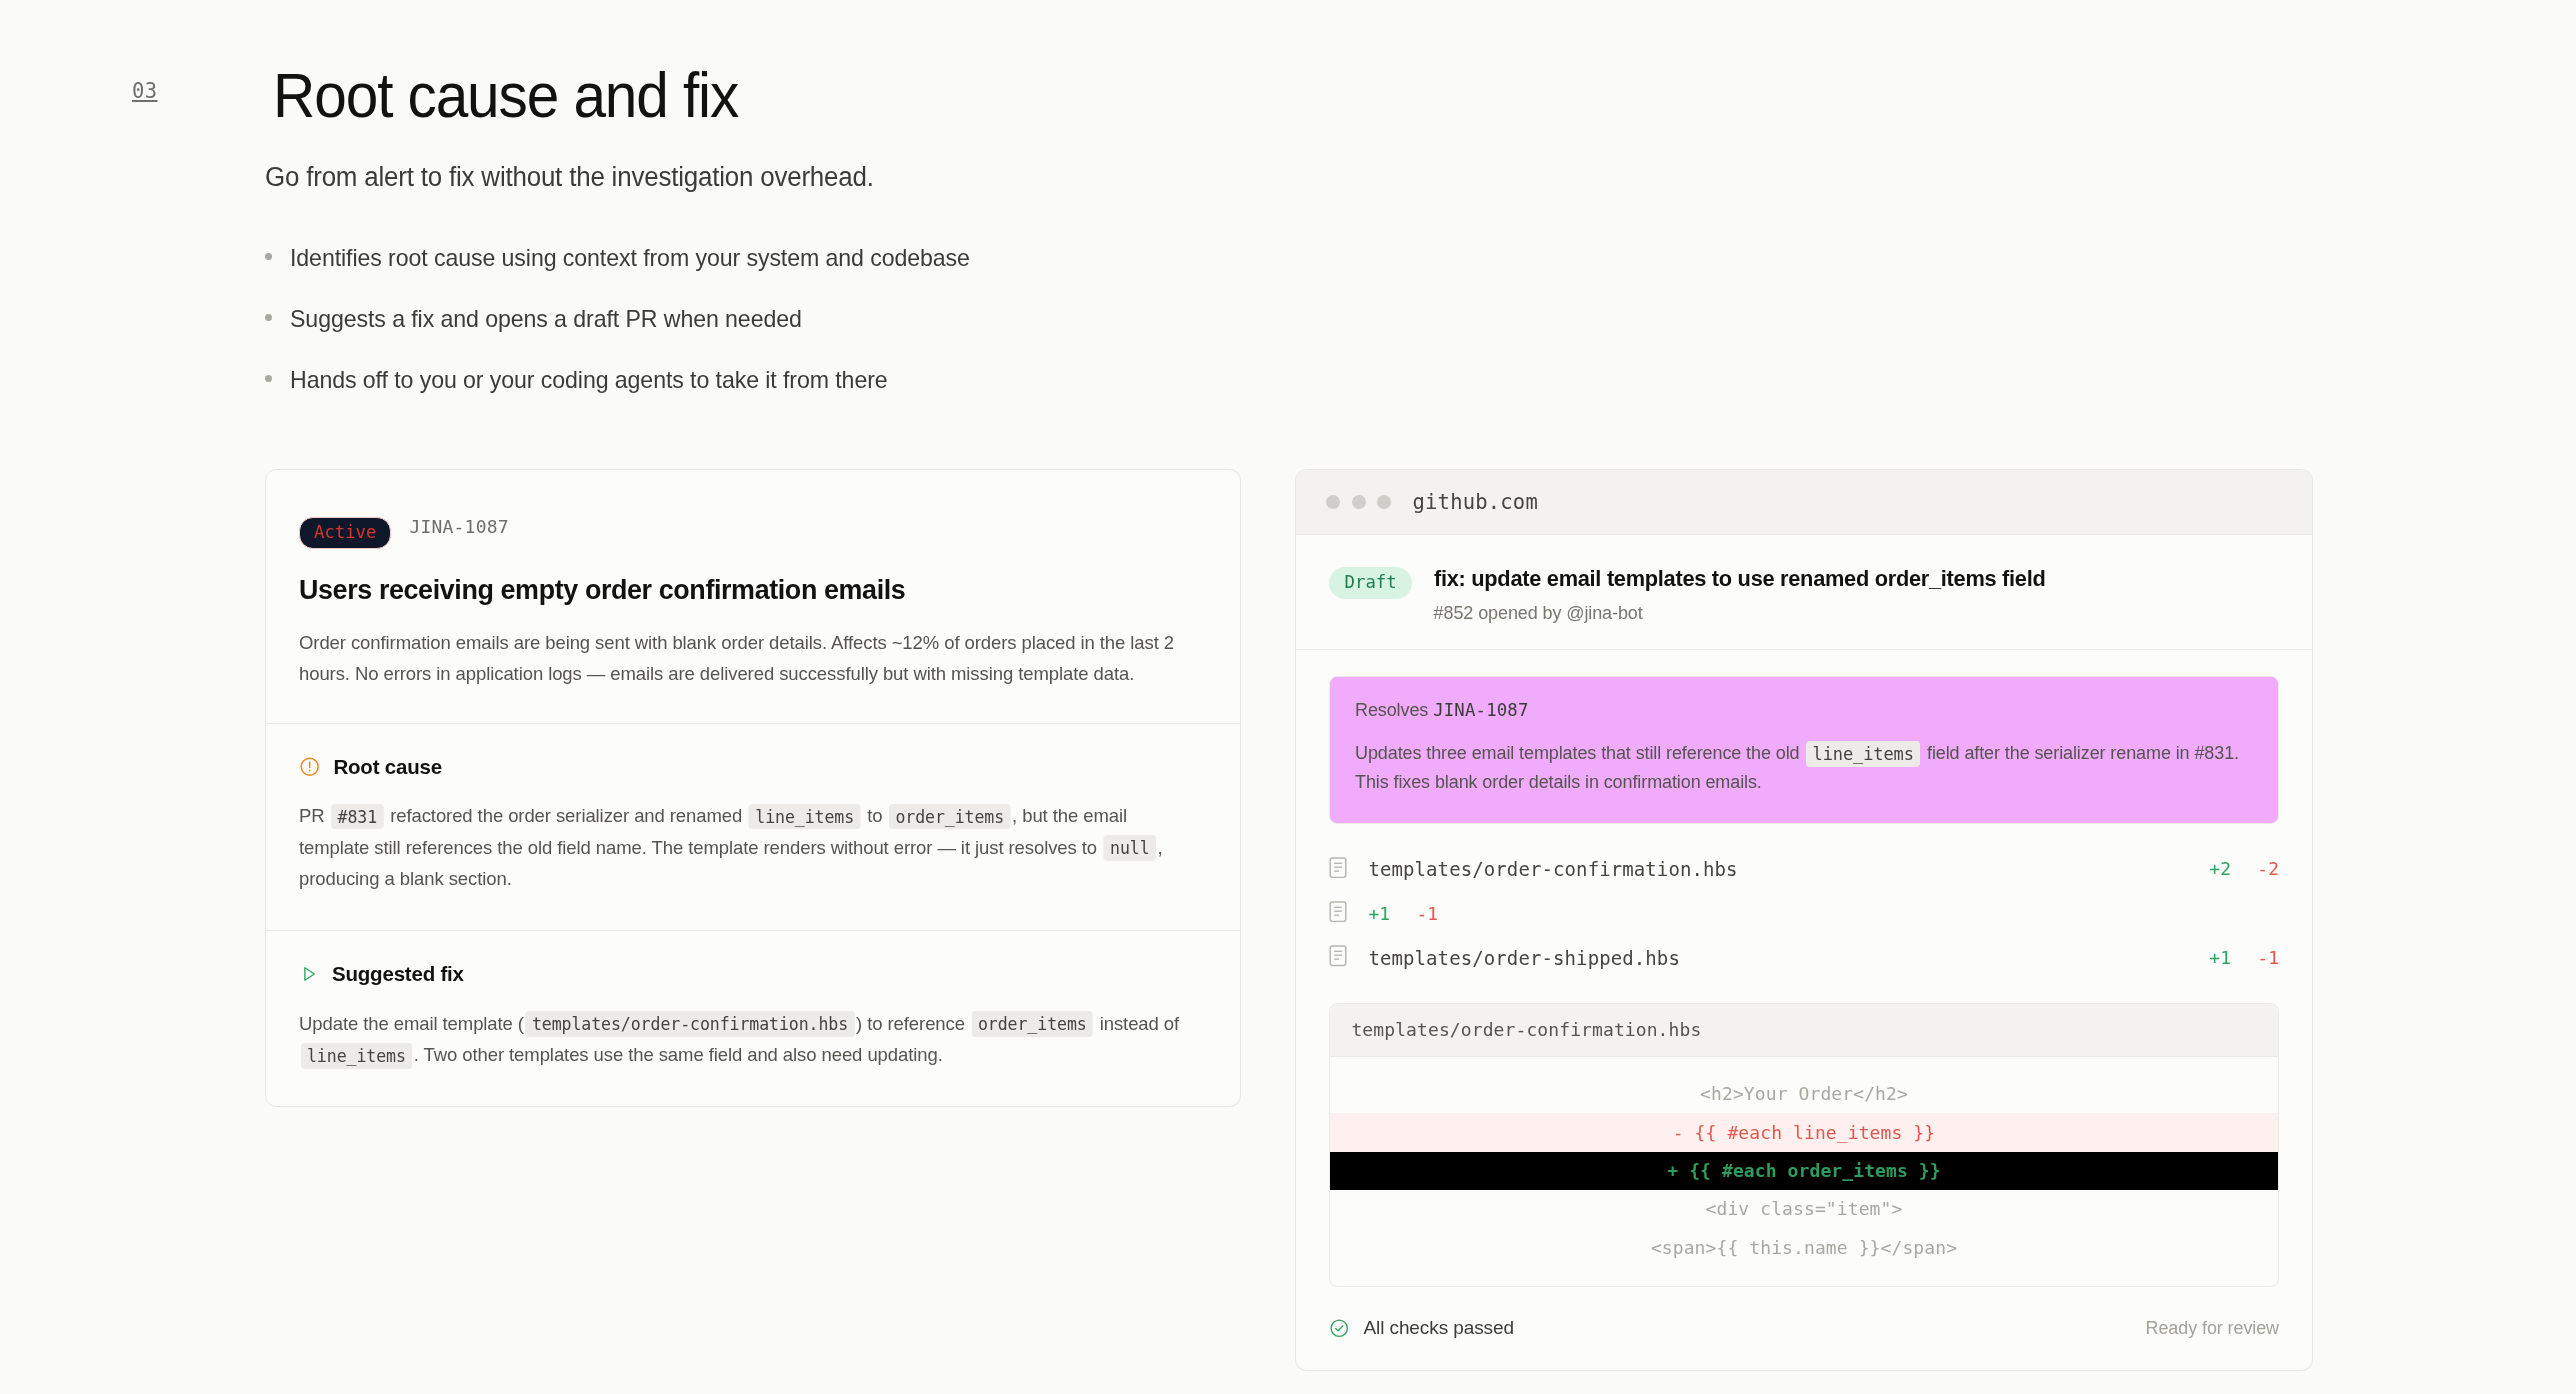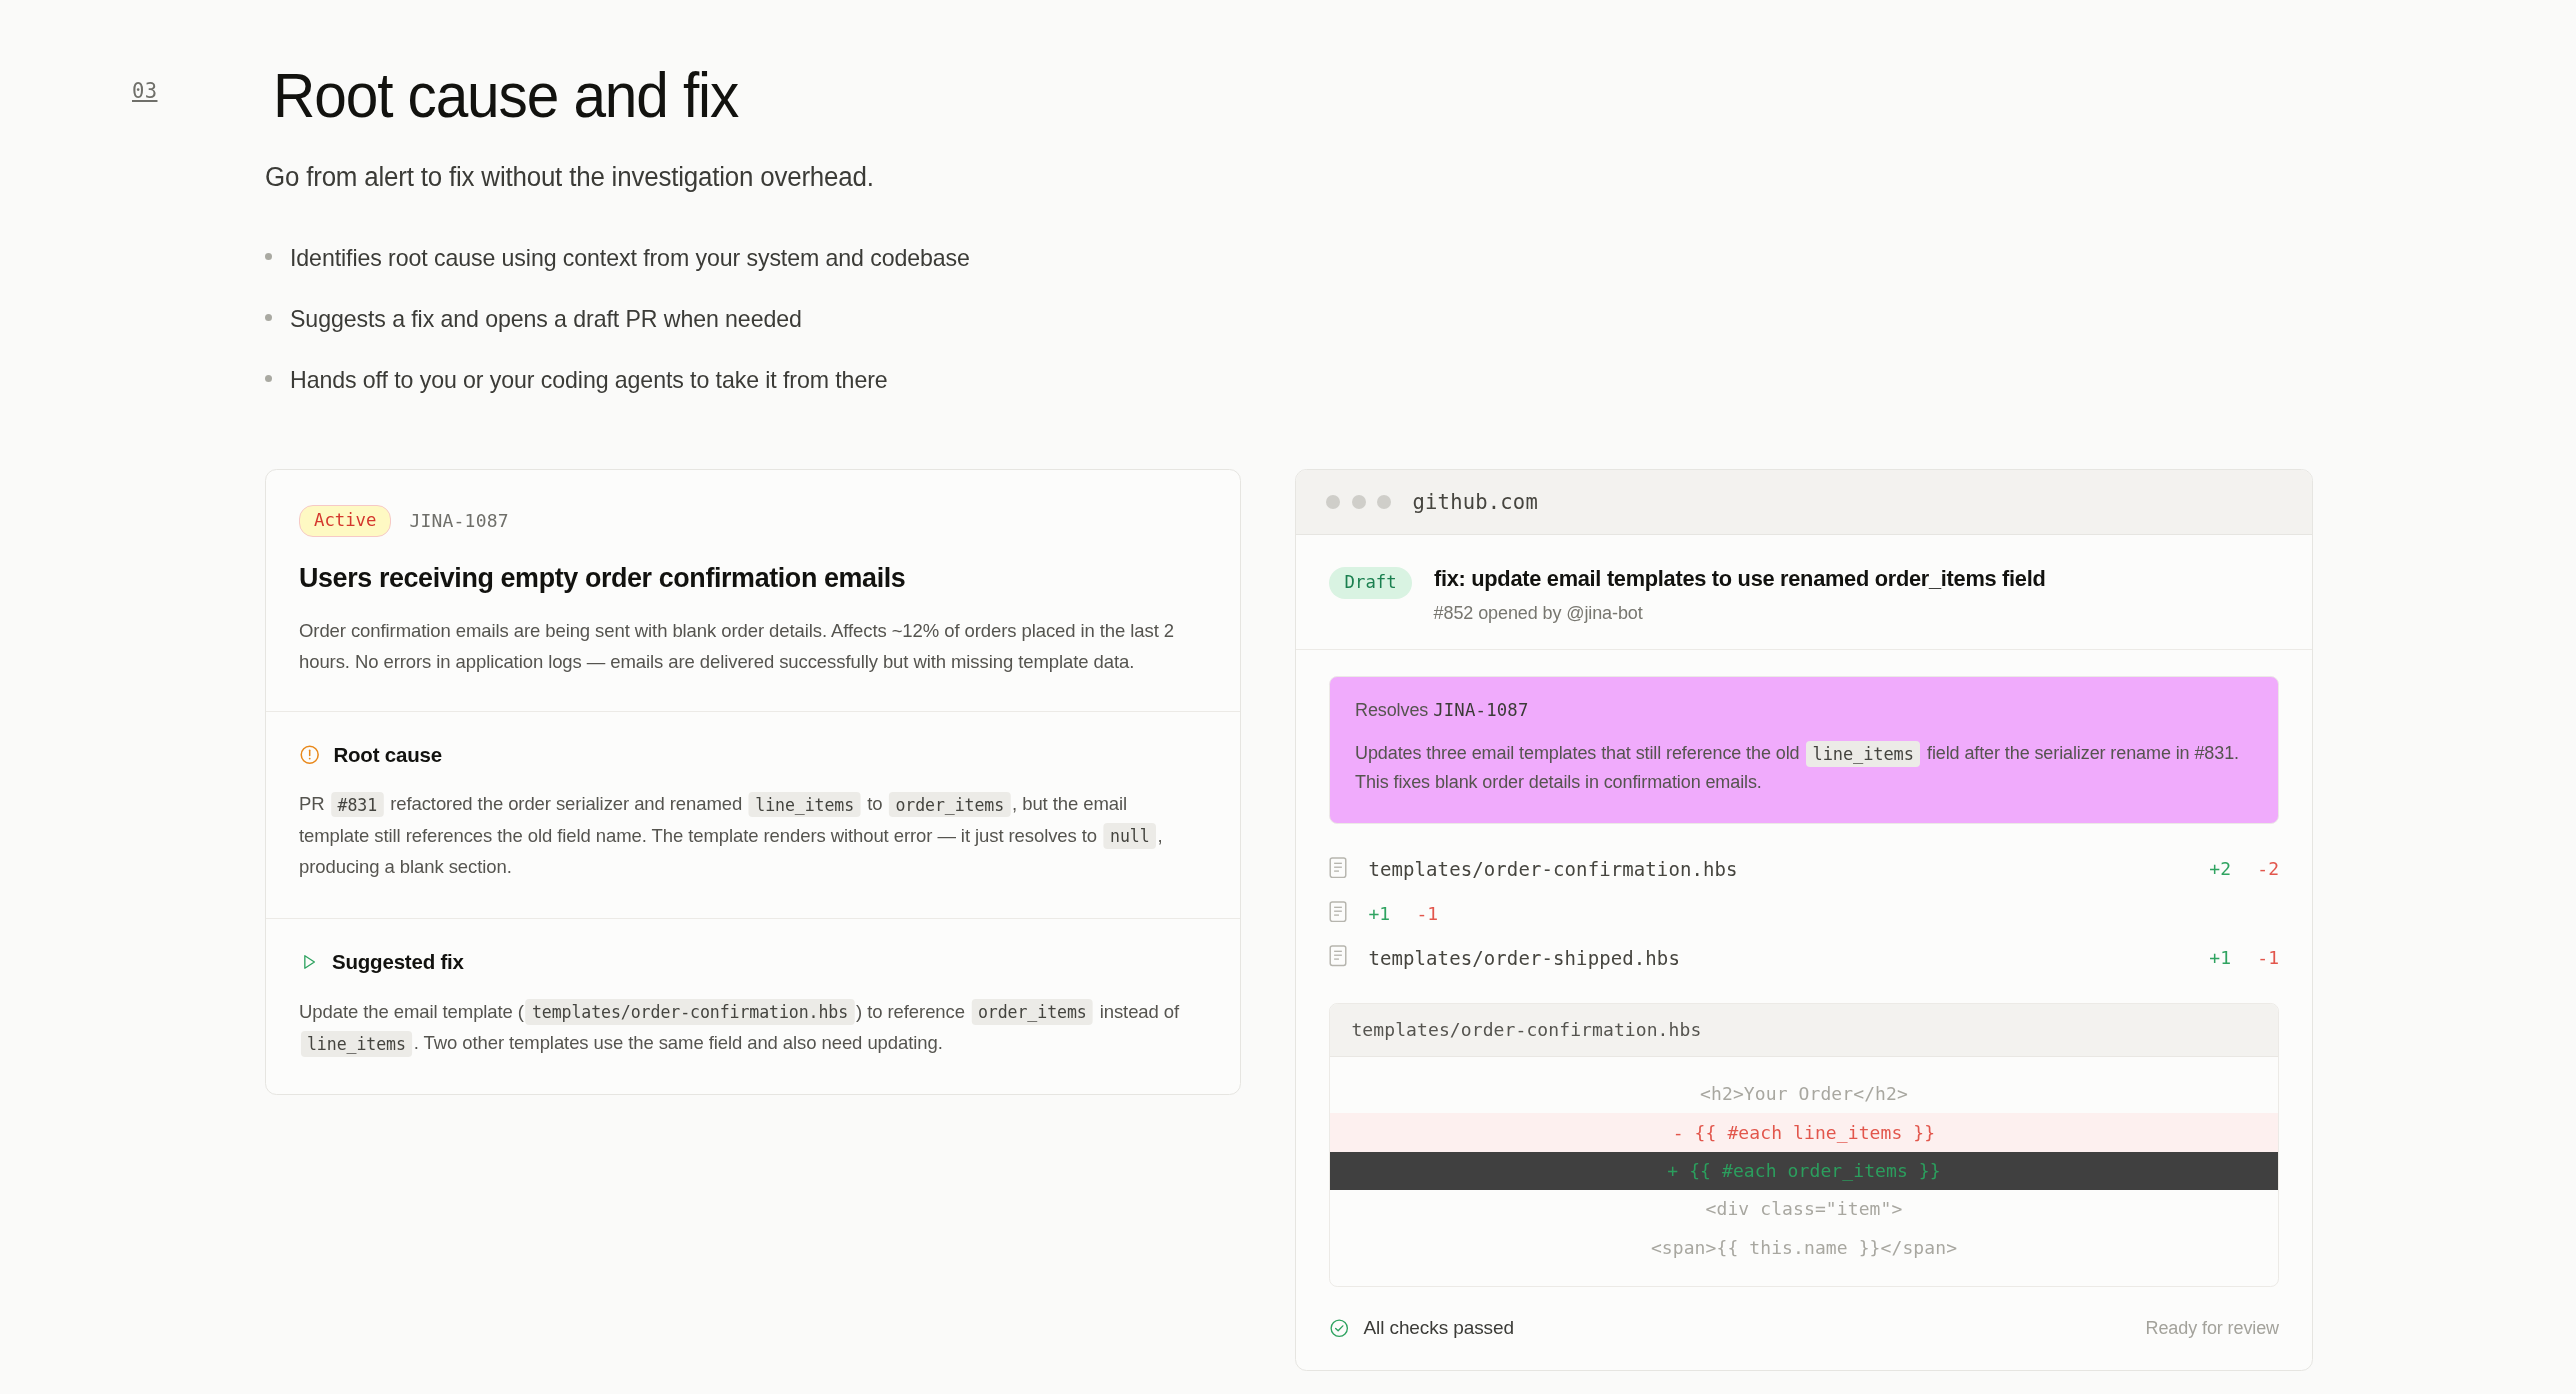--- a/index.html
+++ b/index.html
@@ -110,25 +110,26 @@
   .badge-row {
     display: flex;
     align-items: center;
     gap: 18px;
     margin-bottom: 25px;
   }
   .badge-active {
     font-family: "DejaVu Sans Mono", monospace;
     font-size: 17.3px;
     color: #d4362d;
-    background: #fef9c3;
+    background: #0f172a;
     border: 0.8px solid #f6c9c6;
     border-radius: 14px;
     padding: 5.8px 14px 6.6px 14px;
     line-height: 1;
+    margin-top: 12px;
   }
   .ticket-id {
     font-family: "DejaVu Sans Mono", monospace;
     font-size: 18px;
     color: #6f6f6a;
     letter-spacing: 0.2px;
   }
   .incident-title {
     font-size: 28px;
     font-weight: 700;
@@ -323,21 +324,21 @@
     font-family: "DejaVu Sans Mono", monospace;
     font-size: 18px;
     line-height: 1.85;
     padding: 2.5px 21.4px;
     color: #a8a7a0;
     white-space: pre;
     letter-spacing: 0.1px;
     text-align: center;
   }
   .diff-line.minus { color: #e2564c; background: #fdf0ef; }
-  .diff-line.plus  { color: #2b9e5d; background: #404040; }
+  .diff-line.plus  { color: #2b9e5d; background: #000000; font-weight: bold; }
 
   .pr-footer {
     display: flex;
     align-items: center;
     justify-content: space-between;
     padding: 30px 33px 31px 33px;
   }
   .checks {
     display: flex;
     align-items: center;

